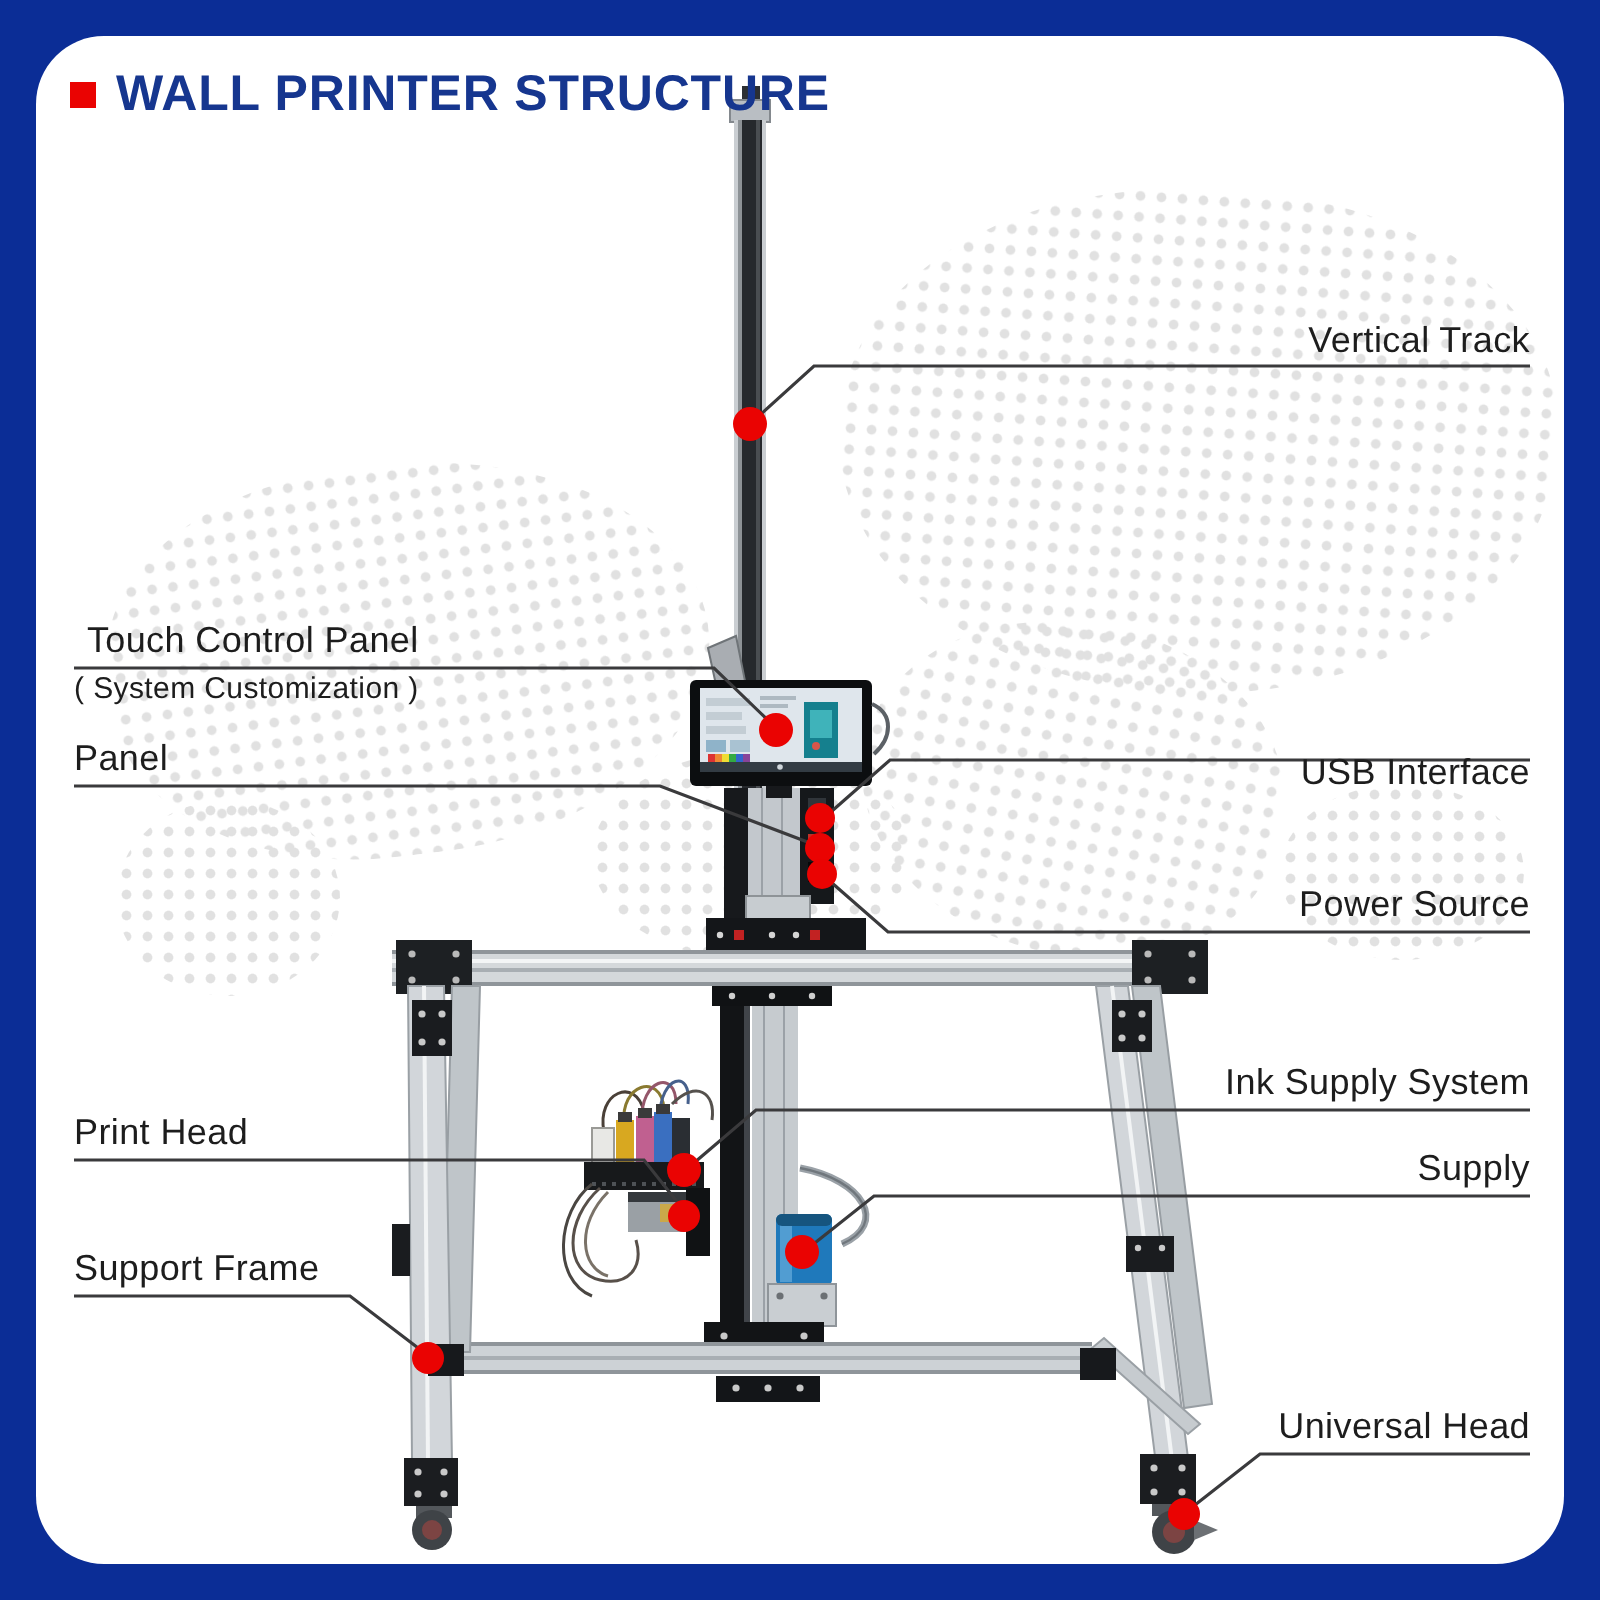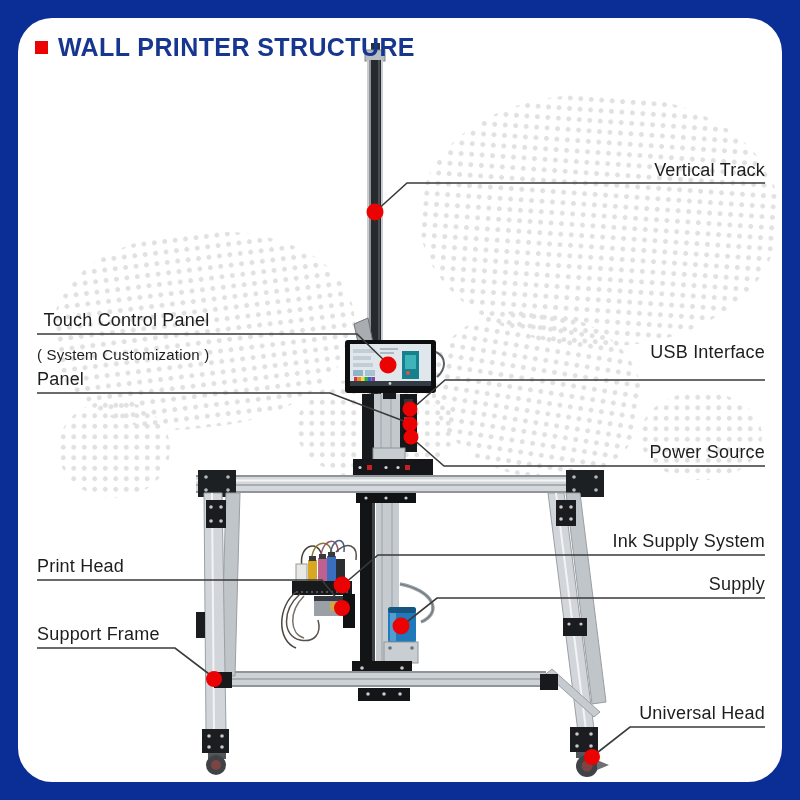--- a/index.html
+++ b/index.html
@@ -42,21 +42,21 @@
   }
 
   svg.diagram{position:absolute;left:0;top:0;z-index:2;}
 
   .label{
     position:absolute;z-index:3;color:var(--label-color);
     font-size:18px;line-height:22px;white-space:nowrap;letter-spacing:.2px;
   }
   .label.left{left:37px;text-align:right;}
   .label.right{right:35px;text-align:center;}
-  .label .sub{display:block;font-size:15px;line-height:20px;margin-top:14px;}
+  .label .sub{display:block;font-size:15px;line-height:20px;margin-top:4px;}
 
   .callout-line{stroke:var(--line-color);stroke-width:1.6;fill:none;}
   .marker{fill:var(--accent-red);}
 </style>
 </head>
 <body>
 
 <div class="card"></div>
 
 <div class="dotblob" id="blob-left"></div>
@@ -323,21 +323,21 @@
 
 <div class="label left" style="top:309px">
   <span>Touch Control Panel</span>
   <span class="sub">( System Customization )</span>
 </div>
 
 <div class="label left" style="top:368px">
   <span>Panel</span>
 </div>
 
-<div class="label right" style="top:341px">
+<div class="label right" style="top:375px">
   <span>USB Interface</span>
 </div>
 
 <div class="label right" style="top:441px">
   <span>Power Source</span>
 </div>
 
 <div class="label right" style="top:530px">
   <span>Ink Supply System</span>
 </div>

